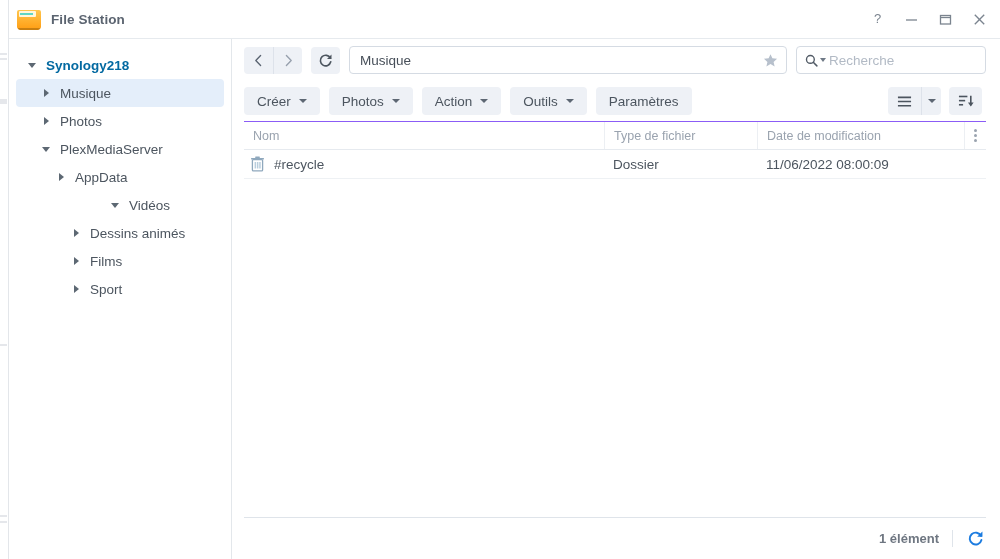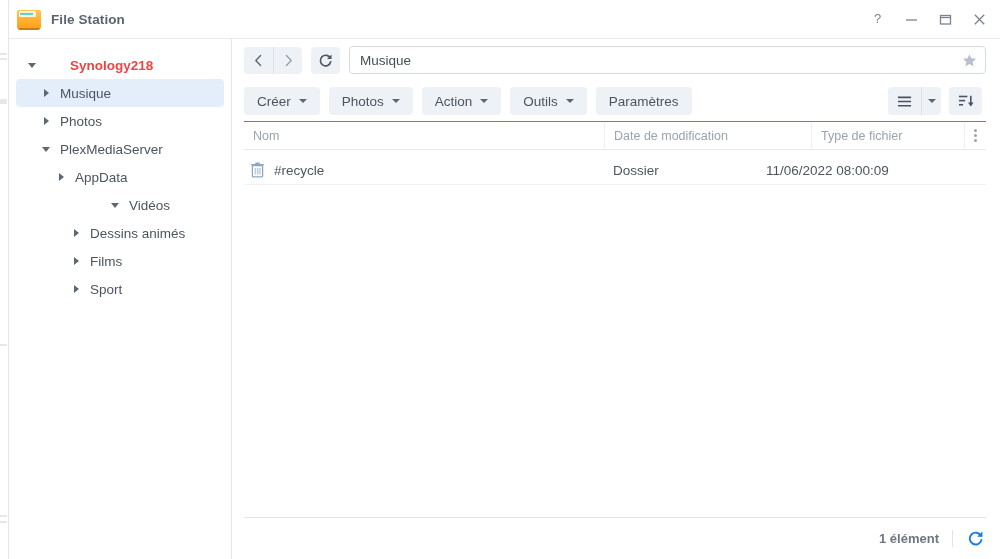--- a/index.html
+++ b/index.html
@@ -126,21 +126,21 @@
     display: flex;
     align-items: center;
     margin: 0 7px;
     border-radius: 4px;
     cursor: default;
     font-size: 13.5px;
     color: #4c555f;
     white-space: nowrap;
   }
   .tree-item.selected { background: #e4eefa; }
-  .tree-item.root { font-weight: bold; color: #ef4444; gap: 24px; }
+  .tree-item.root { font-weight: bold; color: #0369a1; }
   .tw {
     width: 16px;
     min-width: 16px;
     display: flex;
     align-items: center;
     justify-content: center;
     color: #5d6873;
   }
   .caret-r {
     width: 0; height: 0;
@@ -365,21 +365,20 @@
 
   #tbody { flex: 1; overflow: hidden; }
   .trow {
     height: 29px;
     display: flex;
     align-items: center;
     border-bottom: 1px solid #eef1f4;
     font-size: 13.5px;
     color: #4c555f;
     cursor: default;
-    margin-top: 6px;
   }
   .cell {
     display: flex;
     align-items: center;
     padding-left: 9px;
     overflow: hidden;
     white-space: nowrap;
   }
   .cell.name { padding-left: 6px; }
   .trash-icon {
@@ -559,20 +558,30 @@
 
         <div id="pathfield">
           <input id="path-input" type="text" value="Musique" style="">
           <span id="star-btn">
             <svg width="15" height="15" viewBox="0 0 16 16">
                 <polygon points="8,1.2 10,5.7 15,6.2 11.3,9.5 12.4,14.4 8,11.8 3.6,14.4 4.7,9.5 1,6.2 6,5.7" fill="#b7c0cc"></polygon>
               </svg>
           </span>
         </div>
 
+        <div id="searchbox">
+          <span style="display:flex;align-items:center;">
+            <svg width="13" height="13" viewBox="0 0 14 14">
+                <circle cx="5.8" cy="5.8" r="4.2" fill="none" stroke="#525b66" stroke-width="1.5"></circle>
+                <line x1="8.9" y1="8.9" x2="12.8" y2="12.8" stroke="#525b66" stroke-width="1.6" stroke-linecap="round"></line>
+              </svg>
+          </span>
+          <span class="mini-caret"></span>
+          <input id="search-input" type="text" placeholder="Recherche" style="">
+        </div>
       </div>
 
       <div id="toolbar">
         <div class="tbtn">
           <span>Créer</span>
           <span class="dd"></span>
         </div>
         <div class="tbtn">
           <span>Photos</span>
           <span class="dd"></span>
@@ -612,22 +621,22 @@
             </svg>
           </div>
         </div>
       </div>
 
       <div id="table-wrap">
 
         <div id="thead">
           <div class="th col-name">Nom</div>
           <div class="th col-size">Ta…</div>
+          <div class="th col-type">Type de fichier</div>
           <div class="th col-date">Date de modification</div>
-          <div class="th col-type">Type de fichier</div>
           <div class="col-menu">
             <span class="kebab">
                 <i></i>
                 <i></i>
                 <i></i>
               </span>
           </div>
         </div>
 
         <div id="tbody">

